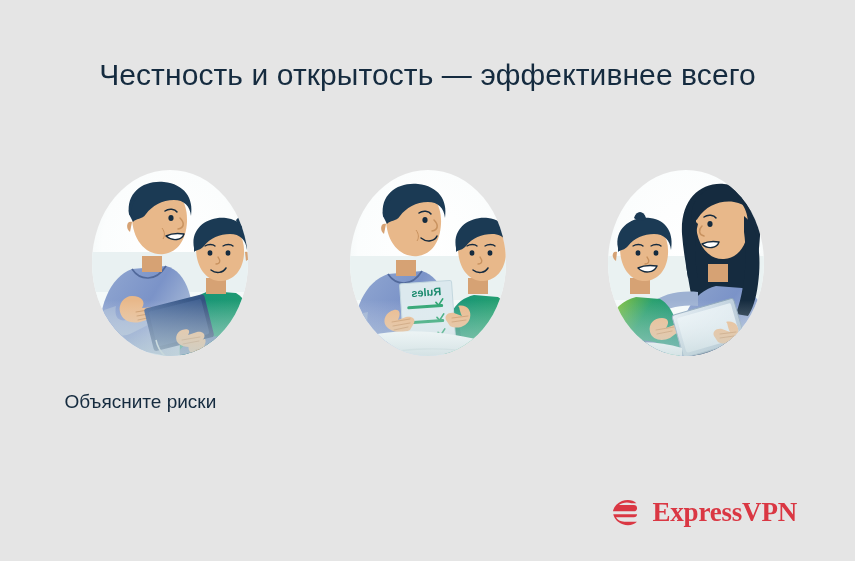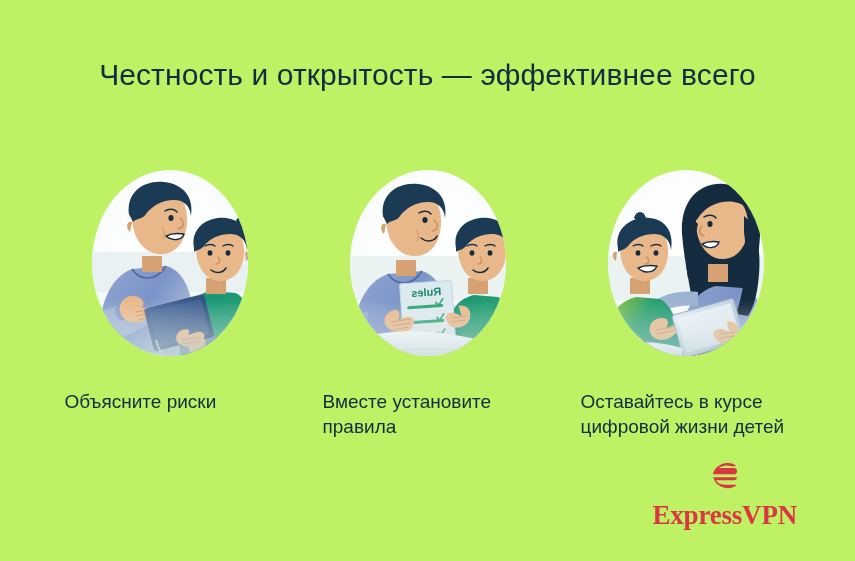--- a/index.html
+++ b/index.html
@@ -9,21 +9,21 @@
   body {
     width: 855px;
     height: 561px;
     overflow: hidden;
     font-family: "Liberation Sans", sans-serif;
   }
   #infographic {
     position: relative;
     width: 855px;
     height: 561px;
-    background: #bef264;
+    background: #e5e5e5;
     box-sizing: border-box;
   }
 
   
   .title {
     position: absolute;
     top: 55px;
     left: 70px;
     width: 715px;
     text-align: center;
@@ -70,21 +70,20 @@
   }
 
   
   .logo {
     position: absolute;
     right: 58px;
     bottom: 32px;
     display: flex;
     align-items: center;
     gap: 10px;
-    flex-direction: column;
   }
   .logo-mark {
     width: 34px;
     height: 34px;
   }
   .logo-text {
     color: #da3743;
     font-family: "Liberation Serif", serif;
     font-size: 27px;
     font-weight: 700;
@@ -310,21 +309,20 @@
             <path d="M130 146 C138 144 144 150 142 158 C140 166 130 170 122 166 L118 160 C116 156 120 152 126 153 L134 156 C131 150 132 147 130 146 Z" fill="#e8b88a"></path>
             <path d="M124 158 L140 156 M124 162 L138 160" stroke="#c8925f" stroke-width="0.9" fill="none" stroke-linecap="round"></path>
 
             <path d="M8 186 C40 172 80 168 120 174 C150 178 174 186 192 196 L192 215 L8 215 Z" fill="#f6fbfb"></path>
             <path d="M50 196 C70 188 120 186 150 194" stroke="#dfeaea" stroke-width="1.4" fill="none"></path>
 
             <rect x="0" y="140" width="200" height="75" fill="url(#c2fade)"></rect>
           </g>
         </svg>
       </div>
-      <div class="caption">Вместе установите правила</div>
     </div>
 
     <div class="column">
       <div class="art-wrap">
         <svg viewBox="0 0 200 215" xmlns="http://www.w3.org/2000/svg">
           <defs>
             <radialGradient id="c3circ" cx="50%" cy="42%" r="62%">
               <stop offset="0%" stop-color="#ffffff"></stop>
               <stop offset="72%" stop-color="#fbfdfd"></stop>
               <stop offset="100%" stop-color="#edf4f4"></stop>
@@ -412,21 +410,20 @@
 
             <path d="M140 162 C148 160 154 166 152 174 C150 182 140 186 132 182 L128 176 C126 172 130 168 136 169 L144 172 C141 166 142 163 140 162 Z" fill="#e8b88a"></path>
             <path d="M134 174 L150 172 M134 178 L148 176" stroke="#c8925f" stroke-width="0.9" fill="none" stroke-linecap="round"></path>
 
             <path d="M8 190 C40 180 70 180 96 188 L96 215 L8 215 Z" fill="#f6fbfb"></path>
 
             <rect x="0" y="140" width="200" height="75" fill="url(#c3fade)"></rect>
           </g>
         </svg>
       </div>
-      <div class="caption">Оставайтесь в курсе цифровой жизни детей</div>
     </div>
 
   </div>
 
   <div class="logo">
     <svg class="logo-mark" viewBox="0 0 40 40" xmlns="http://www.w3.org/2000/svg">
       <path d="M33.4 9.6 C29.5 5.6 22.4 4.6 16.4 7.2 C10.6 9.7 6.6 14.4 5.8 19.2 L30.4 19.2 C32.6 19.2 34.2 17.6 34.2 15.5 C34.2 13.4 32.6 11.9 30.4 11.9 L12.8 11.9 C16.4 8.8 22.6 7.8 27.4 9.6 Z" fill="#da3743"></path>
       <path d="M6.2 22.6 C7.2 27.6 11.4 32.2 17.4 34.4 C23.4 36.6 30.2 35.4 34 31.4 L19.2 31.4 C14.6 31.4 11 29.2 9.4 26.2 L30.4 26.2 C32.6 26.2 34.2 24.6 34.2 22.6 Z" fill="#da3743"></path>
     </svg>
     <div class="logo-text">ExpressVPN</div>

